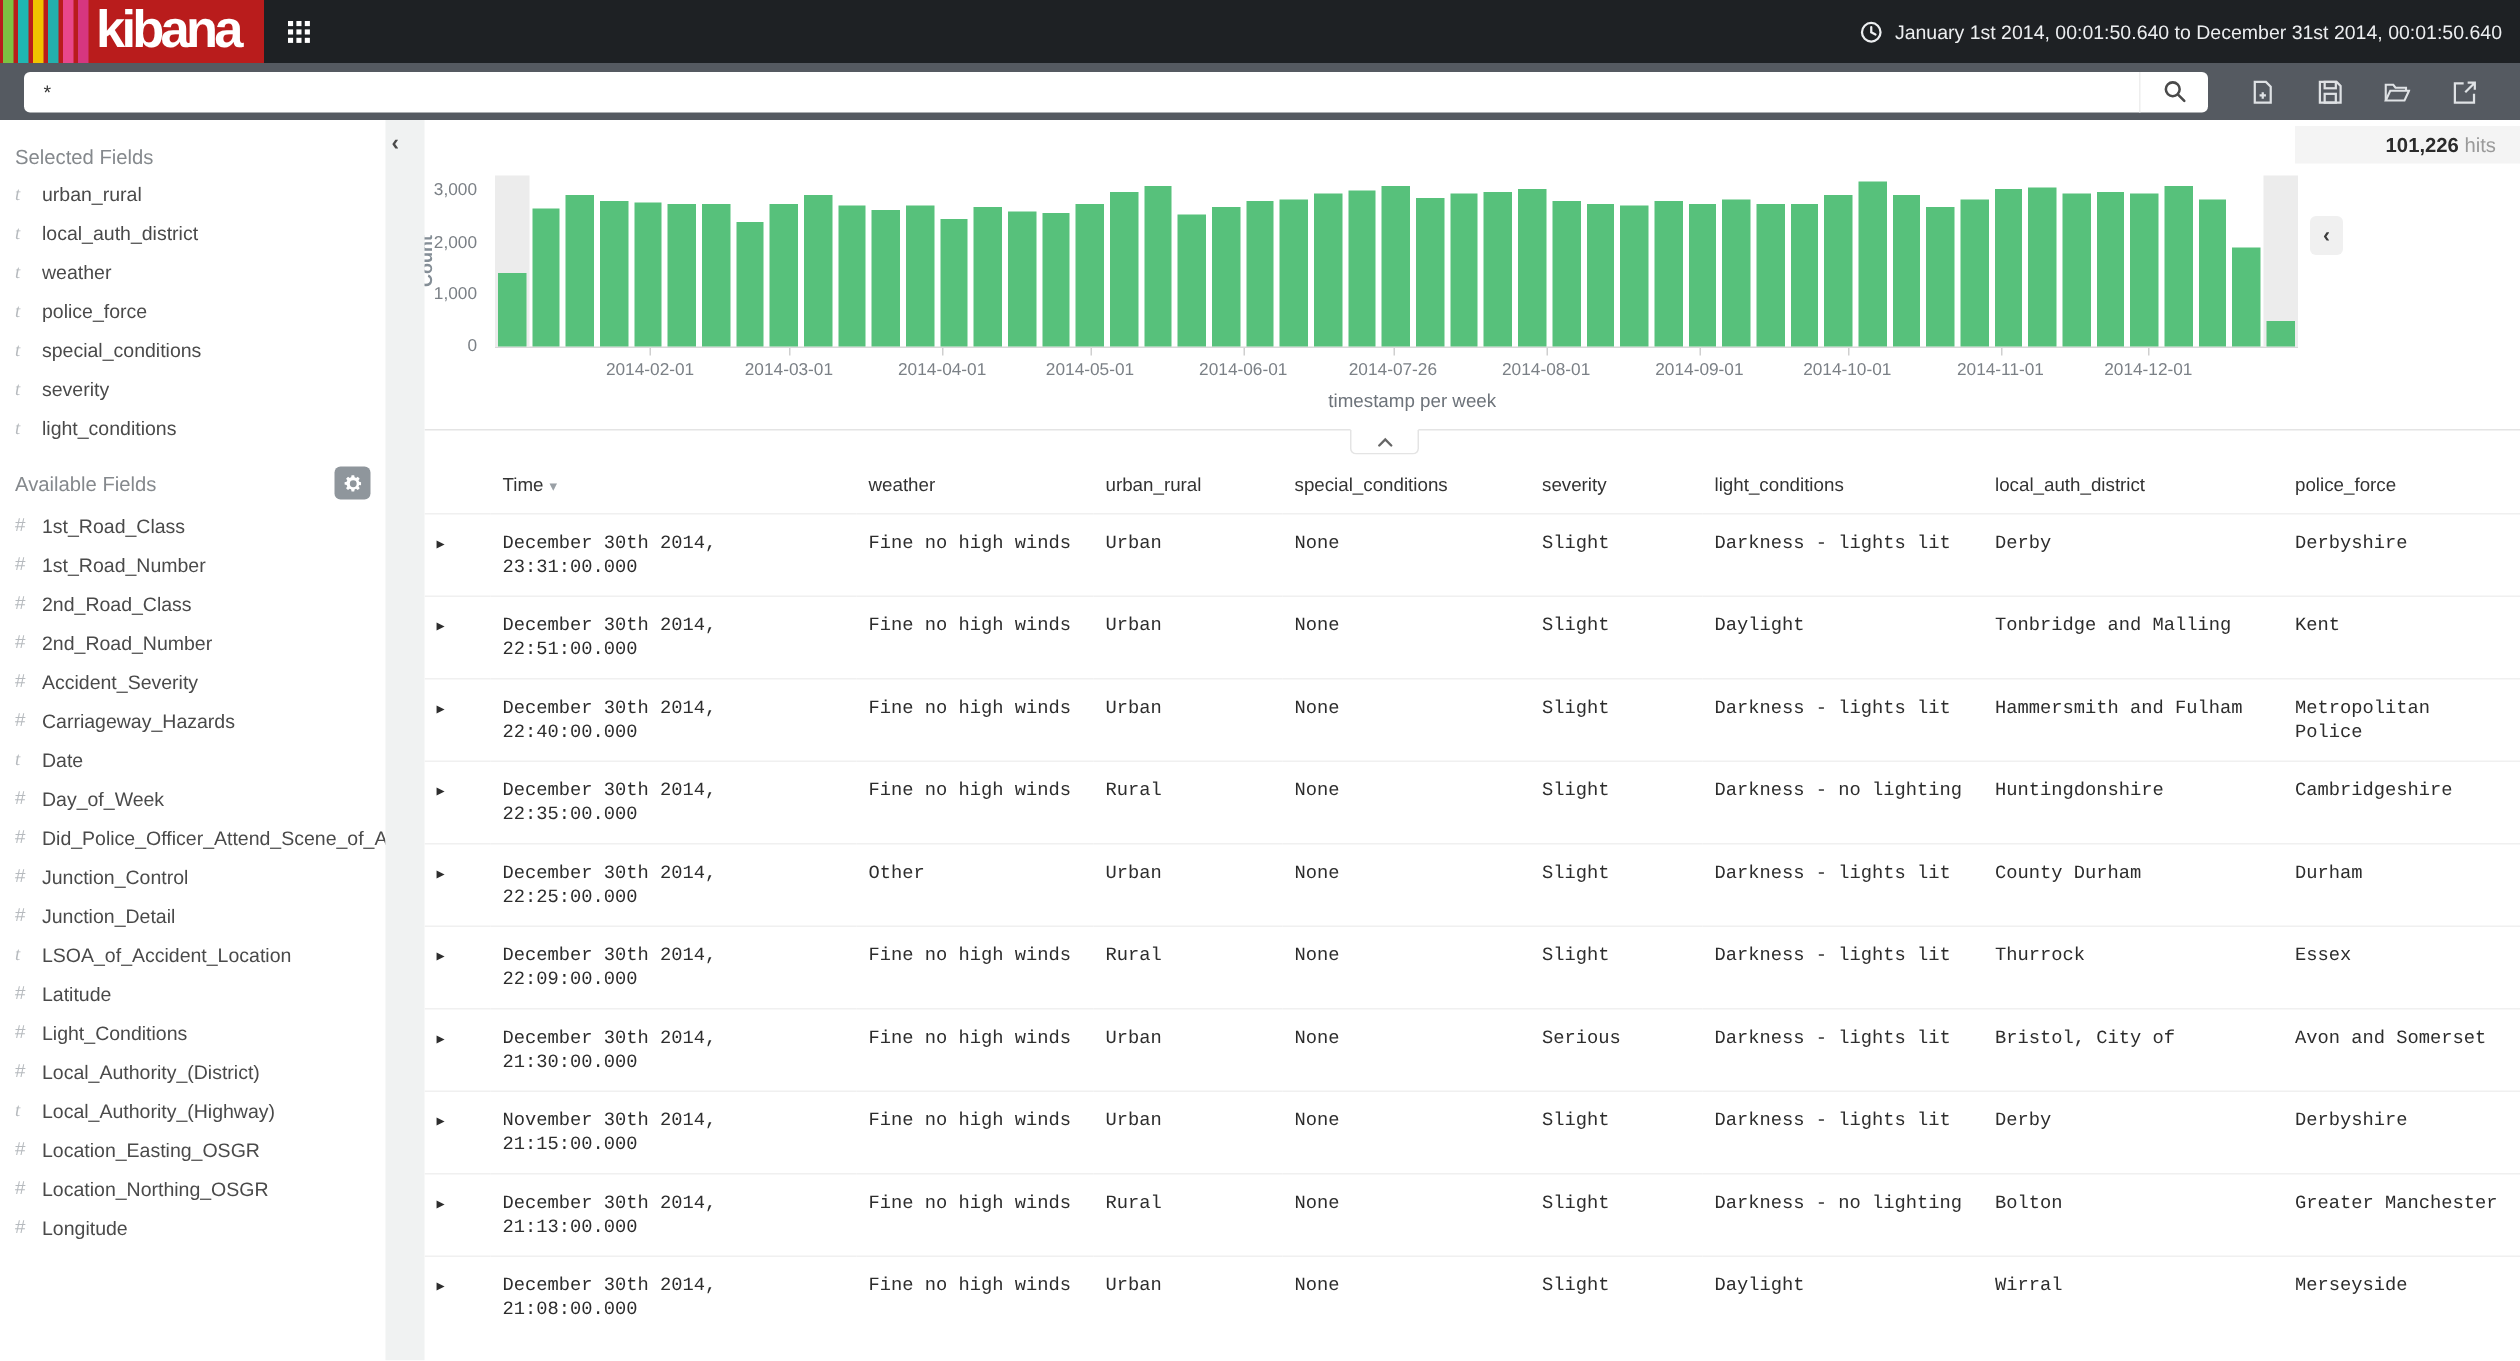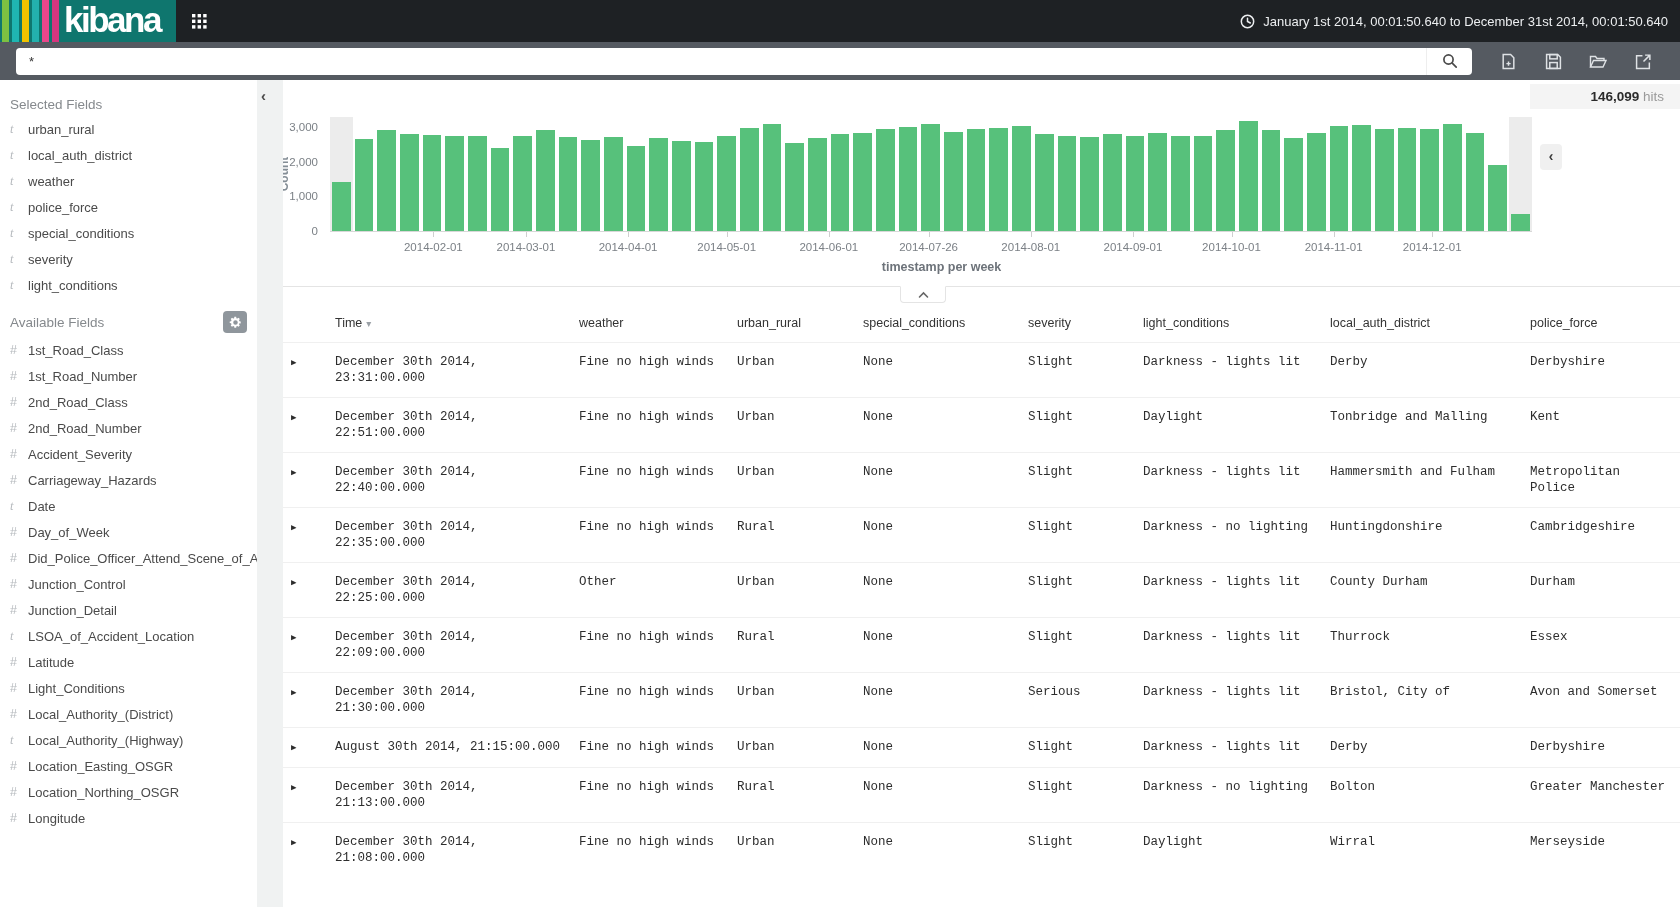--- a/index.html
+++ b/index.html
@@ -1,21 +1,21 @@
 <!DOCTYPE html>
 <html><head>
 <meta charset="utf-8">
 <style>
   * { margin:0; padding:0; box-sizing:border-box; }
   html,body { width:1680px; height:907px; overflow:hidden; background:#fff;
               font-family:"Liberation Sans", sans-serif; }
 
   
   .navbar { height:42px; display:flex; align-items:stretch; background:#1e2124; position:relative; z-index:20; }
-  .logo { display:flex; align-items:stretch; background:#0f766e; padding-right:16px; cursor:pointer; }
+  .logo { display:flex; align-items:stretch; background:#b91c1c; padding-right:16px; cursor:pointer; }
   .stripes { display:flex; gap:3px; padding-left:2px; }
   .stripe { width:7px; height:100%; }
   .logo-text { color:#fff; font-size:35px; font-weight:bold; letter-spacing:-2.5px; line-height:40px; padding-left:5px; }
   .nav-tabs { display:flex; }
   .nav-tab { padding:0 25px; line-height:42px; color:#c8cbce; font-size:13px; cursor:pointer; position:relative; }
   .nav-tab.active { background:#3f4347; color:#fff; }
   .nav-tab.active::after { content:""; position:absolute; left:50%; bottom:-6px; margin-left:-7px;
         border-left:7px solid transparent; border-right:7px solid transparent; border-top:7px solid #3f4347; }
   .nav-apps { display:flex; align-items:center; padding:0 16px; cursor:pointer; }
   .nav-spacer { flex:1; }
@@ -62,21 +62,21 @@
                  font-size:12px; font-weight:bold; color:#848e96; white-space:nowrap; }
   .ytick { position:absolute; left:-60px; width:48px; text-align:right; font-size:11.5px; color:#7b8086;
            transform:translateY(-50%); }
   .bars { display:flex; height:100%; align-items:flex-end; }
   .bar-slot { flex:1; height:100%; display:flex; align-items:flex-end; padding:0 2px; }
   .bar-slot.endzone { background:#ececec; }
   .bar { width:100%; cursor:pointer; }
   .xaxis { position:relative; height:28px; margin:0 21px 0 47px; }
   .xtick-mark { position:absolute; top:0; width:1px; height:5px; background:#cfcfcf; }
   .xtick-label { position:absolute; top:9px; transform:translateX(-50%); font-size:11.5px; color:#7b8086; white-space:nowrap; }
-  .xaxis-title { margin-left:47px; text-align:center; font-size:12.5px; font-weight:bold; color:#6d737a; }
+  .xaxis-title { margin-left:47px; text-align:center; font-size:12.5px; font-weight:normal; color:#6d737a; }
   .spy-btn { position:absolute; right:-9px; top:27px; width:22px; height:26px; background:#f0f0f0; border-radius:4px;
              color:#3c3c3c; font-size:14px; font-weight:bold; text-align:center; line-height:25px; cursor:pointer; }
 
   .collapse-bar { margin-top:12px; border-top:1px solid #e4e4e4; position:relative; height:18px; }
   .collapse-tab { position:absolute; left:640px; top:-1px; transform:translateX(-50%); width:46px; height:17px;
                   background:#fff; border:1px solid #e4e4e4; border-top:1px solid #fff; border-radius:0 0 4px 4px;
                   display:flex; align-items:center; justify-content:center; cursor:pointer; }
 
   
   table.docs { width:100%; border-collapse:collapse; table-layout:fixed; margin-top:4px;
@@ -289,21 +289,21 @@
         </div>
       </div>
   </aside>
 
   <div class="divider-strip">
     <span class="side-collapse">‹</span>
   </div>
 
   <main class="main">
     <div class="hits-badge">
-      <b>146,099</b>
+      <b>101,226</b>
       <span>hits</span>
     </div>
 
     <div class="chart-section">
       <div class="plot" id="plot">
         <span class="count-label">Count</span>
         <div class="bars" id="bars">
             <div class="bar-slot endzone">
               <div class="bar" style="height: 43.3333%; background: rgb(87, 193, 123);"></div>
             </div>
@@ -603,21 +603,21 @@
             <td>Fine no high winds</td>
             <td>Urban</td>
             <td>None</td>
             <td>Serious</td>
             <td>Darkness - lights lit</td>
             <td>Bristol, City of</td>
             <td>Avon and Somerset</td>
           </tr>
           <tr>
             <td class="caret-cell"><span class="row-caret">▶</span></td>
-            <td>August 30th 2014, 21:15:00.000</td>
+            <td>November 30th 2014, 21:15:00.000</td>
             <td>Fine no high winds</td>
             <td>Urban</td>
             <td>None</td>
             <td>Slight</td>
             <td>Darkness - lights lit</td>
             <td>Derby</td>
             <td>Derbyshire</td>
           </tr>
           <tr>
             <td class="caret-cell"><span class="row-caret">▶</span></td>

